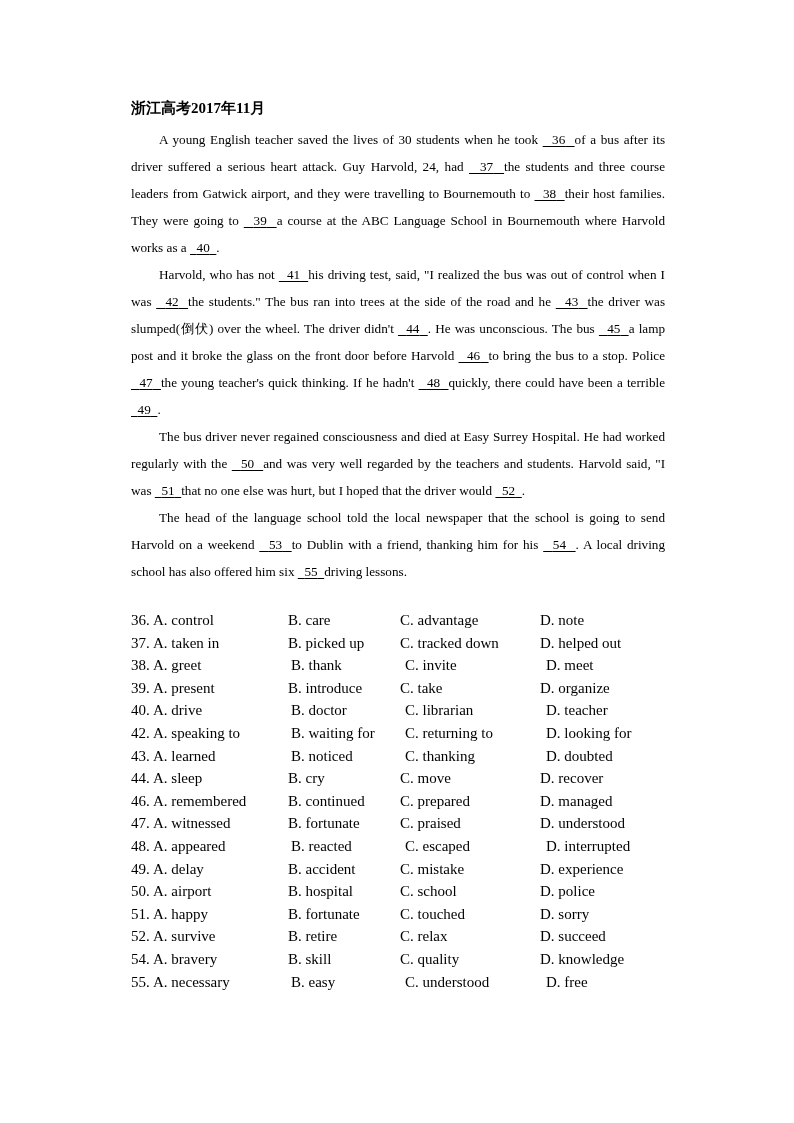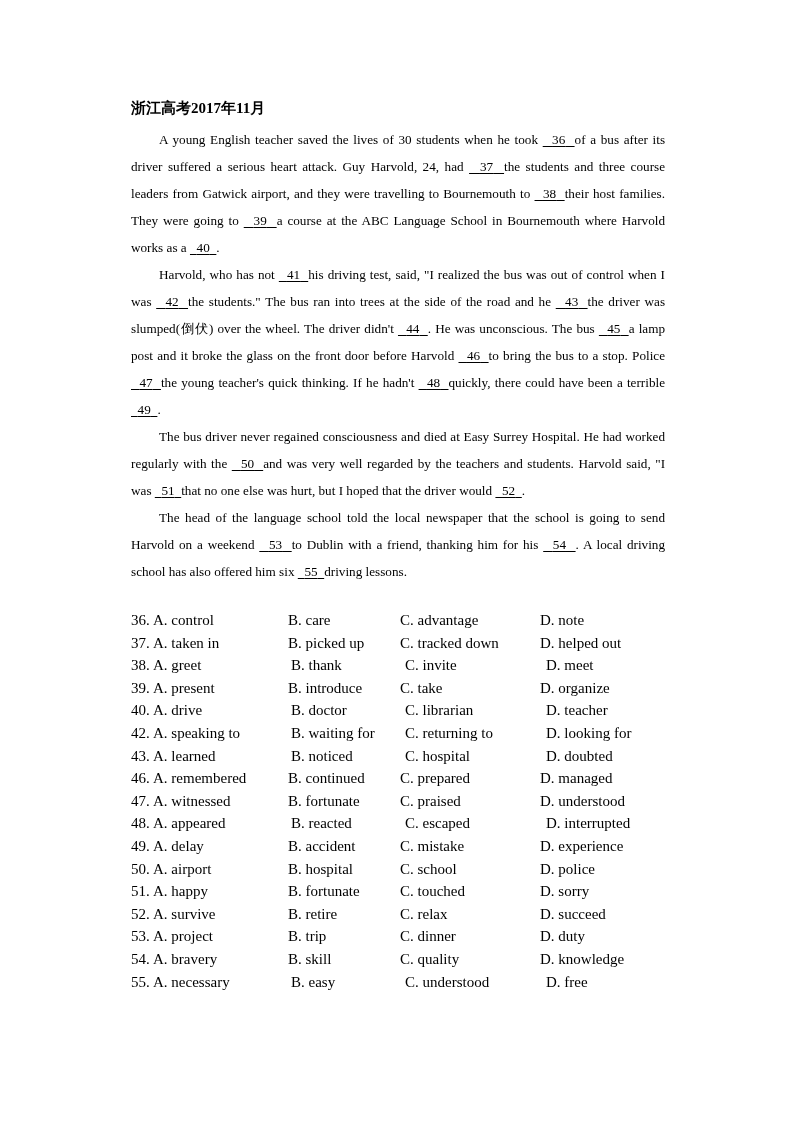--- a/index.html
+++ b/index.html
@@ -135,22 +135,29 @@
           <span class="opt-cell c-num">42.</span>
           <span class="opt-cell c-a">A. speaking to</span>
           <span class="opt-cell c-b">B. waiting for</span>
           <span class="opt-cell c-c">C. returning to</span>
           <span class="opt-cell c-d">D. looking for</span>
         </div>
         <div class="opt-row jitter">
           <span class="opt-cell c-num">43.</span>
           <span class="opt-cell c-a">A. learned</span>
           <span class="opt-cell c-b">B. noticed</span>
-          <span class="opt-cell c-c">C. hospital</span>
+          <span class="opt-cell c-c">C. thanking</span>
           <span class="opt-cell c-d">D. doubted</span>
+        </div>
+        <div class="opt-row">
+          <span class="opt-cell c-num">44.</span>
+          <span class="opt-cell c-a">A. sleep</span>
+          <span class="opt-cell c-b">B. cry</span>
+          <span class="opt-cell c-c">C. move</span>
+          <span class="opt-cell c-d">D. recover</span>
         </div>
         <div class="opt-row">
           <span class="opt-cell c-num">46.</span>
           <span class="opt-cell c-a">A. remembered</span>
           <span class="opt-cell c-b">B. continued</span>
           <span class="opt-cell c-c">C. prepared</span>
           <span class="opt-cell c-d">D. managed</span>
         </div>
         <div class="opt-row">
           <span class="opt-cell c-num">47.</span>
@@ -188,27 +195,20 @@
           <span class="opt-cell c-d">D. sorry</span>
         </div>
         <div class="opt-row">
           <span class="opt-cell c-num">52.</span>
           <span class="opt-cell c-a">A. survive</span>
           <span class="opt-cell c-b">B. retire</span>
           <span class="opt-cell c-c">C. relax</span>
           <span class="opt-cell c-d">D. succeed</span>
         </div>
         <div class="opt-row">
-          <span class="opt-cell c-num">53.</span>
-          <span class="opt-cell c-a">A. project</span>
-          <span class="opt-cell c-b">B. trip</span>
-          <span class="opt-cell c-c">C. dinner</span>
-          <span class="opt-cell c-d">D. duty</span>
-        </div>
-        <div class="opt-row">
           <span class="opt-cell c-num">54.</span>
           <span class="opt-cell c-a">A. bravery</span>
           <span class="opt-cell c-b">B. skill</span>
           <span class="opt-cell c-c">C. quality</span>
           <span class="opt-cell c-d">D. knowledge</span>
         </div>
         <div class="opt-row jitter">
           <span class="opt-cell c-num">55.</span>
           <span class="opt-cell c-a">A. necessary</span>
           <span class="opt-cell c-b">B. easy</span>

